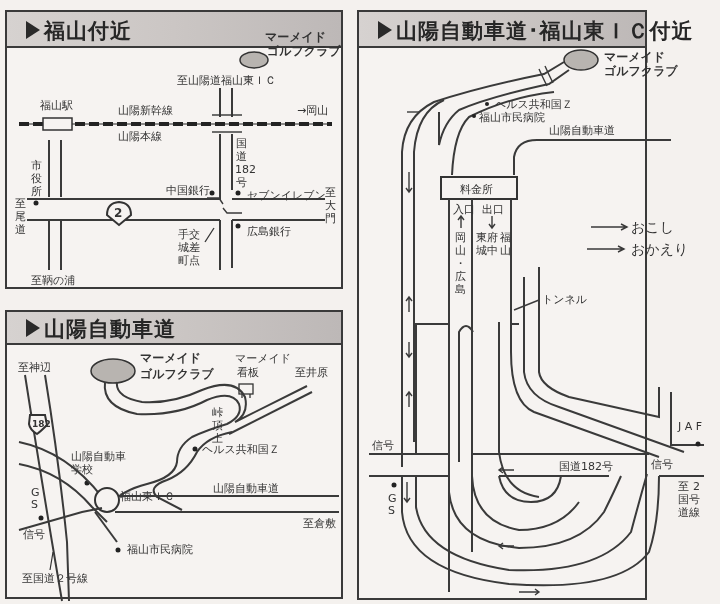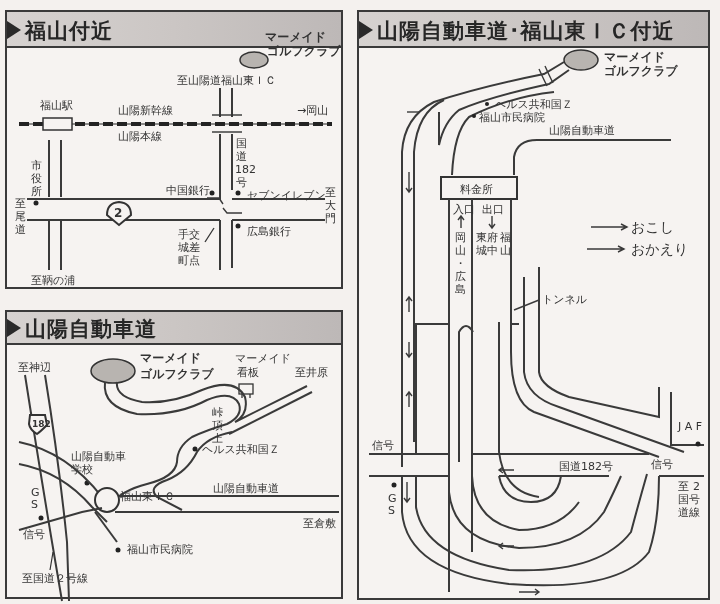--- a/index.html
+++ b/index.html
@@ -11,21 +11,21 @@
   }
   .panel {
     position: absolute; border: 2px solid #3a3a3a; background: #f6f3f1; box-sizing: border-box;
   }
   .panel-header {
     position: absolute; left: 0; top: 0; right: 0; height: 36px;
     background: linear-gradient(90deg, #d6d2d0 0%, #cbc6c4 50%, #bdb8b7 100%);
     border-bottom: 2px solid #3a3a3a; box-sizing: border-box;
   }
   .panel-title {
-    position: absolute; left: 0; top: 5px;
+    position: absolute; left: 19px; top: 5px;
     font-size: 21px; font-weight: bold; letter-spacing: 1px; color: #262626;
     white-space: nowrap;
   }
   .tri { display: inline-block; width: 0; height: 0; border-top: 9px solid transparent;
     border-bottom: 9px solid transparent; border-left: 14px solid #2a2a2a; margin-right: 4px; vertical-align: -1px; }
   svg { position: absolute; left: 0; top: 0; overflow: visible; }
   svg text { font-family: "DejaVu Sans", sans-serif; fill: #333; }
   .lbl { font-size: 11px; }
   .lbl-b { font-size: 12px; font-weight: bold; }
   .road { fill: none; stroke: #3a3a3a; stroke-width: 2; }
@@ -159,21 +159,21 @@
     <path class="road" d="M12 218 L75 200 L95 196"></path>
     <path class="road" d="M88 200 L110 230"></path>
     <text class="lbl" x="16" y="226">信号</text>
     <circle cx="111" cy="238" r="2.5" fill="#222"></circle>
     <text class="lbl" x="120" y="241">福山市民病院</text>
     <line x1="43" y1="258" x2="46" y2="240" stroke="#333" stroke-width="1.2"></line>
     <text class="lbl" x="15" y="270">至国道２号線</text>
   </svg>
 </div>
 
-<div class="panel" style="left:357px; top:10px; width:353px; height:590px;text-align:center;">
+<div class="panel" style="left:357px; top:10px; width:290px; height:590px;text-align:center;">
   <div class="panel-header">
     <div class="panel-title">
       <span class="tri"></span><span>山陽自動車道･福山東ＩＣ付近</span>
     </div>
   </div>
   <svg width="353" height="590">
 
     <ellipse cx="222" cy="48" rx="17" ry="10" fill="#b8b4b0" stroke="#333" stroke-width="1.5"></ellipse>
     <text class="lbl-b" x="245" y="49">マーメイド</text>
     <text class="lbl-b" x="245" y="63">ゴルフクラブ</text>

